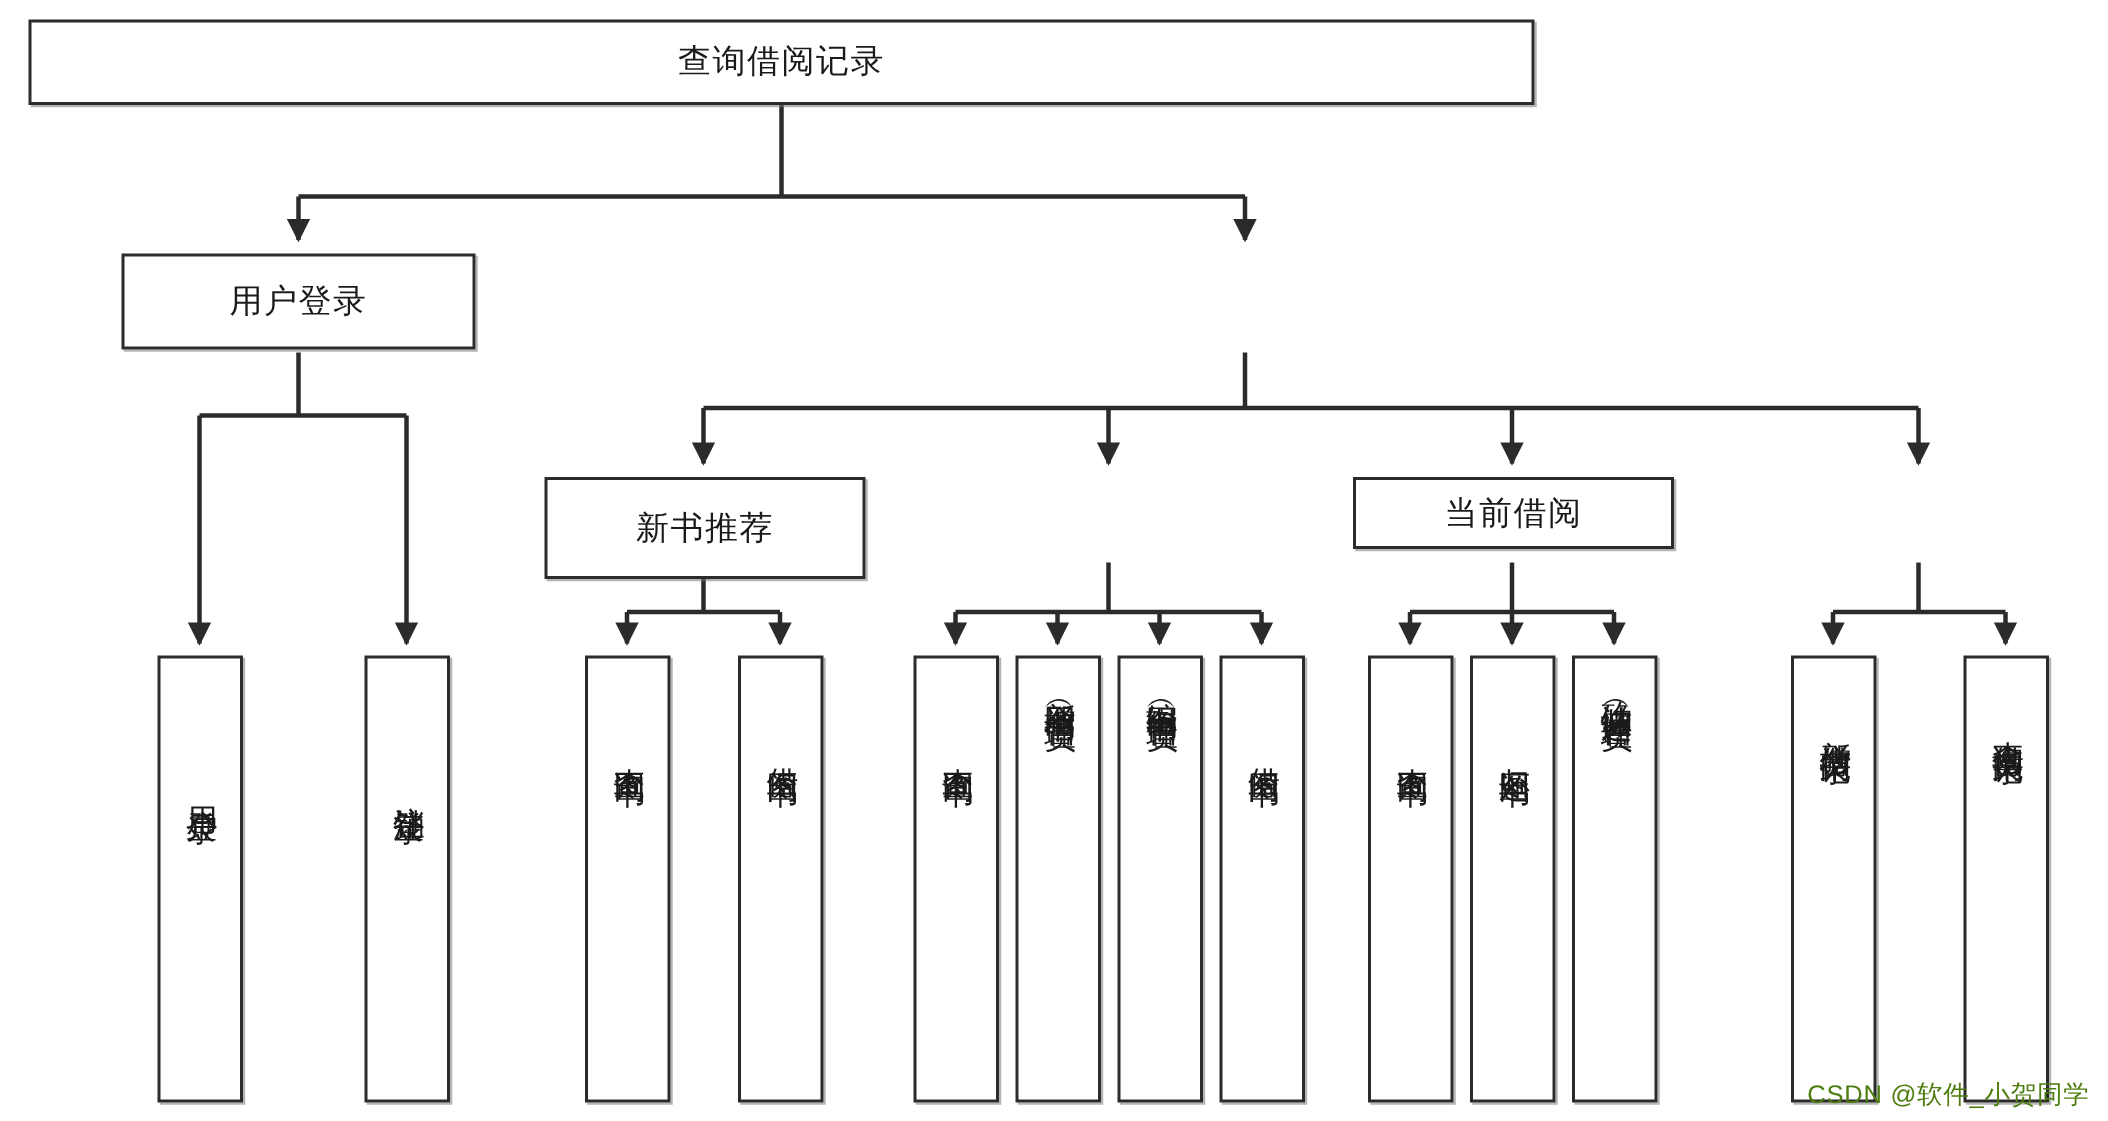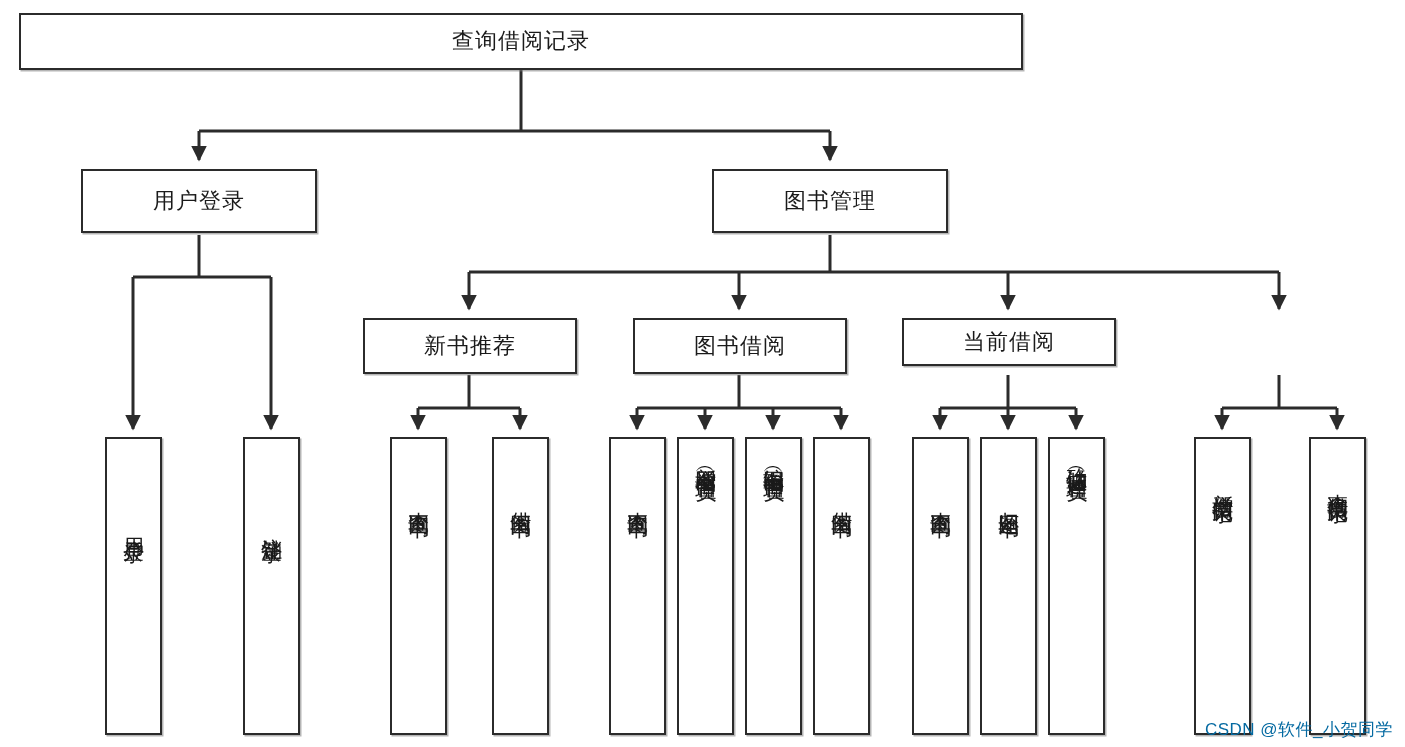--- a/index.html
+++ b/index.html
@@ -66,21 +66,21 @@
     margin-top: 28px;
   }
   .node.vertical.topish .node-label {
     margin-top: 2px;
   }
   .watermark {
     position: absolute;
     right: 12px;
     bottom: 6px;
     font-size: 17px;
-    color: #0369a1;
+    color: #4d7c0f;
     letter-spacing: 0.5px;
     white-space: nowrap;
     user-select: none;
     margin-top: 33px;
   }
 </style>
 </head>
 <body>
 
 <div id="diagram-root">
@@ -137,31 +137,25 @@
   </svg>
 
   <div class="node horizontal" style="left:19px; top:13px; width:1004px; height:57px;">
     <span class="node-label">查询借阅记录</span>
   </div>
 
   <div class="node horizontal" style="left:81px; top:169px; width:236px; height:64px;">
     <span class="node-label">用户登录</span>
   </div>
 
-  <div class="node horizontal" style="left:712px; top:169px; width:236px; height:64px;">
-    <span class="node-label">图书管理</span>
-  </div>
-
-  <div class="node horizontal" style="left:363px; top:318px; width:214px; height:56px;">
+
+  <div class="node horizontal" style="left:363px; top:318px; width:214px; height:68px;">
     <span class="node-label">新书推荐</span>
   </div>
 
-  <div class="node horizontal" style="left:633px; top:318px; width:214px; height:56px;">
-    <span class="node-label">图书借阅</span>
-  </div>
 
   <div class="node horizontal" style="left:902px; top:318px; width:214px; height:48px;">
     <span class="node-label">当前借阅</span>
   </div>
 
 
   <div class="node vertical mid" style="left:105px; top:437px; width:57px; height:298px;">
     <span class="node-label">用户登录</span>
   </div>
 

